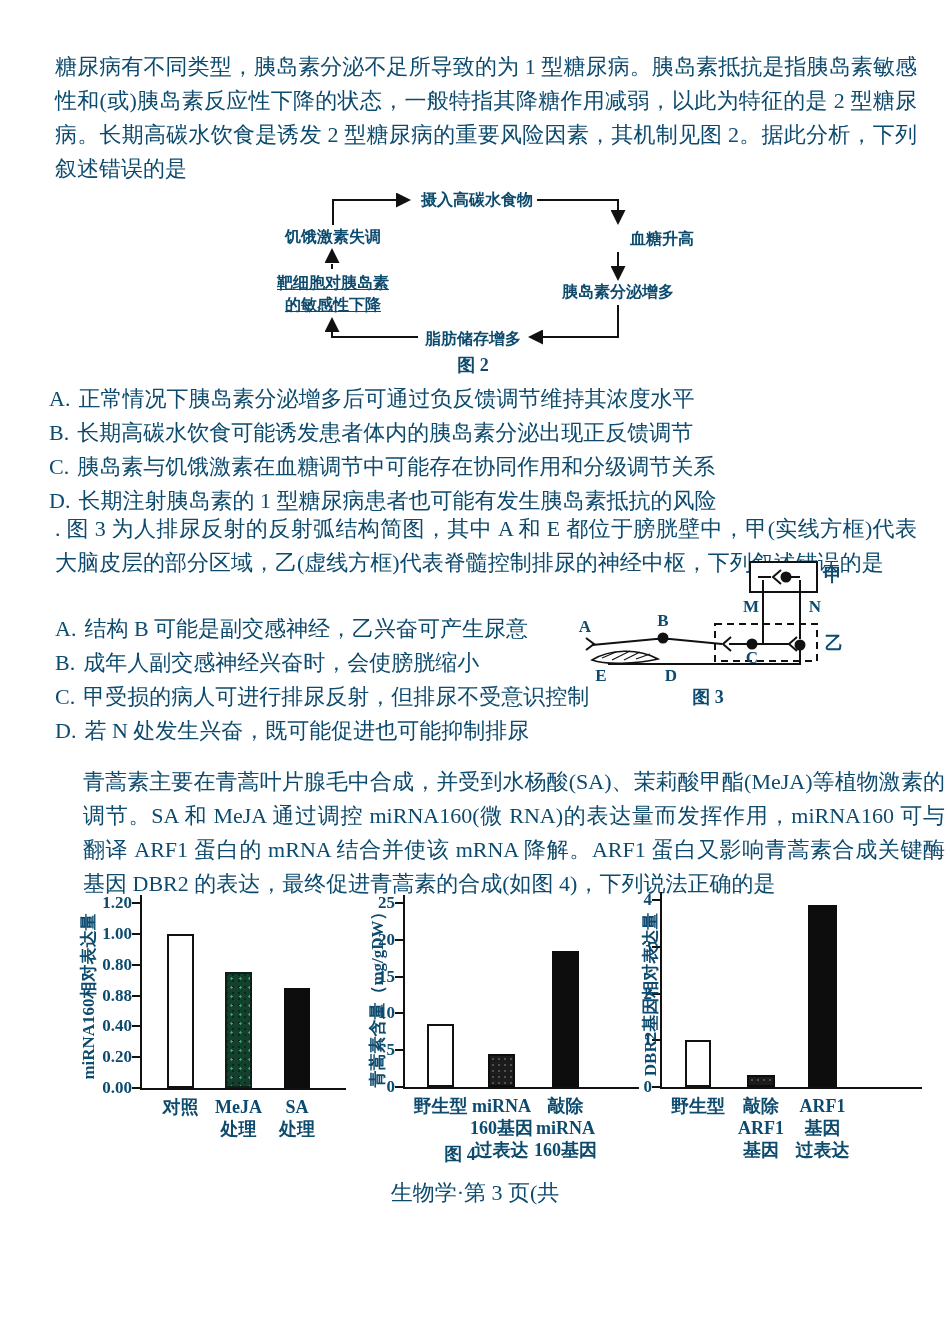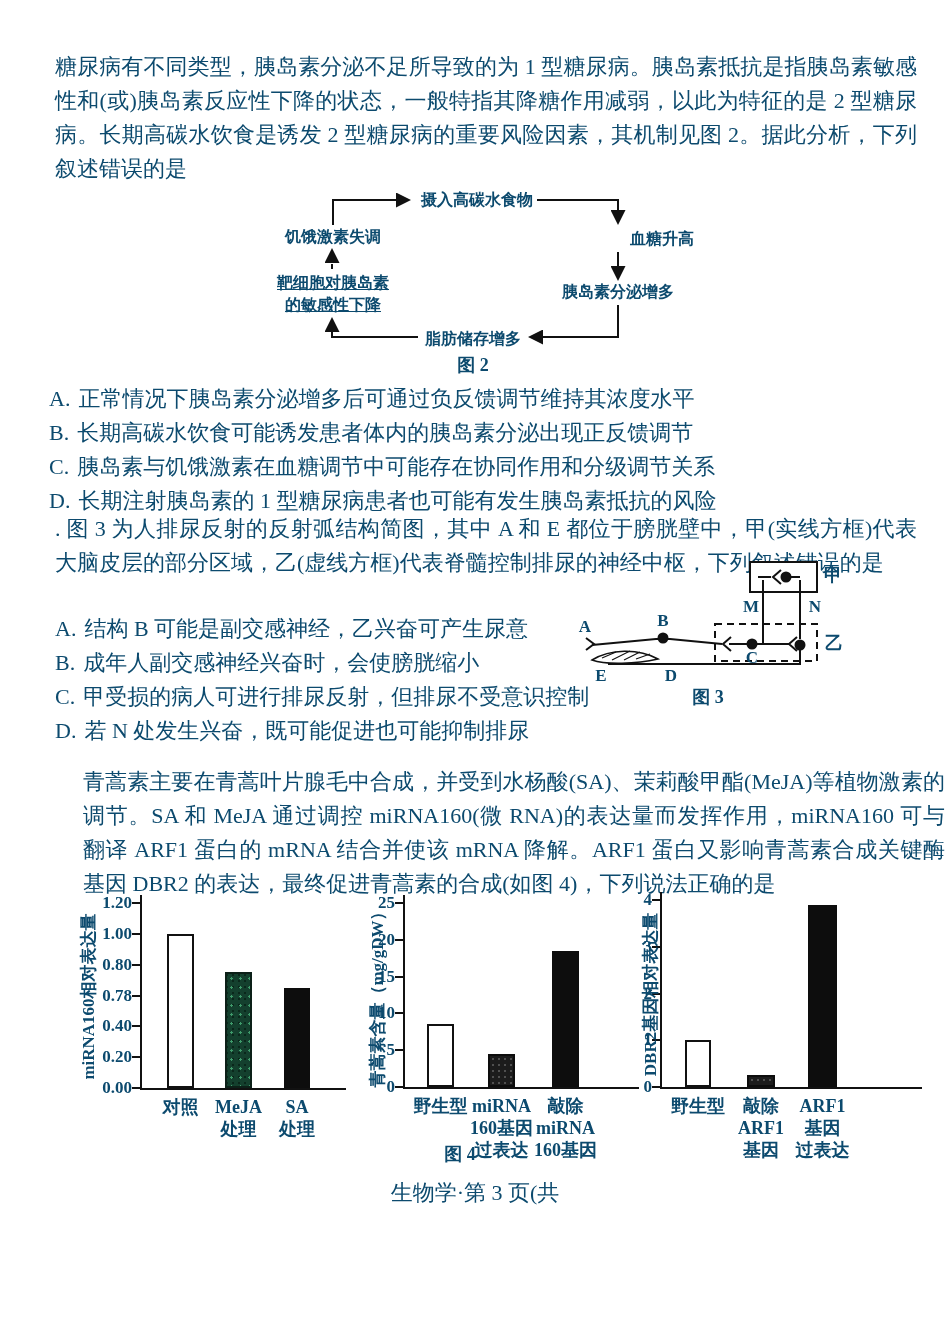--- a/index.html
+++ b/index.html
@@ -148,21 +148,21 @@
   <div class="chart" id="chart-1" style="left:60px;  top:895px; width:292px; height:275px;">
       <div class="axis-v" style="left: 80px; top: 0px; height: 195px;"></div>
       <div class="axis-h" style="left: 80px; top: 193px; width: 206px;"></div>
       <div class="tick" style="left: 72px; top: 192px;"></div>
       <div class="ticklabel" style="left: 16px; top: 182px;">0.00</div>
       <div class="tick" style="left: 72px; top: 161.167px;"></div>
       <div class="ticklabel" style="left: 16px; top: 151.167px;">0.20</div>
       <div class="tick" style="left: 72px; top: 130.333px;"></div>
       <div class="ticklabel" style="left: 16px; top: 120.333px;">0.40</div>
       <div class="tick" style="left: 72px; top: 99.5px;"></div>
-      <div class="ticklabel" style="left: 16px; top: 89.5px;">0.78</div>
+      <div class="ticklabel" style="left: 16px; top: 89.5px;">0.88</div>
       <div class="tick" style="left: 72px; top: 68.6667px;"></div>
       <div class="ticklabel" style="left: 16px; top: 58.6667px;">0.80</div>
       <div class="tick" style="left: 72px; top: 37.8333px;"></div>
       <div class="ticklabel" style="left: 16px; top: 27.8333px;">1.00</div>
       <div class="tick" style="left: 72px; top: 7px;"></div>
       <div class="ticklabel" style="left: 16px; top: -3px;">1.20</div>
       <div class="bar outline" style="left: 107px; top: 38.8333px; width: 27px; height: 154.167px;"></div>
       <div class="cat" style="left: 70.5px; top: 201px;">对照</div>
       <div class="bar green-texture" style="left: 165px; top: 77.375px; width: 27px; height: 115.625px;"></div>
       <div class="cat" style="left: 128.5px; top: 201px;">MeJA

